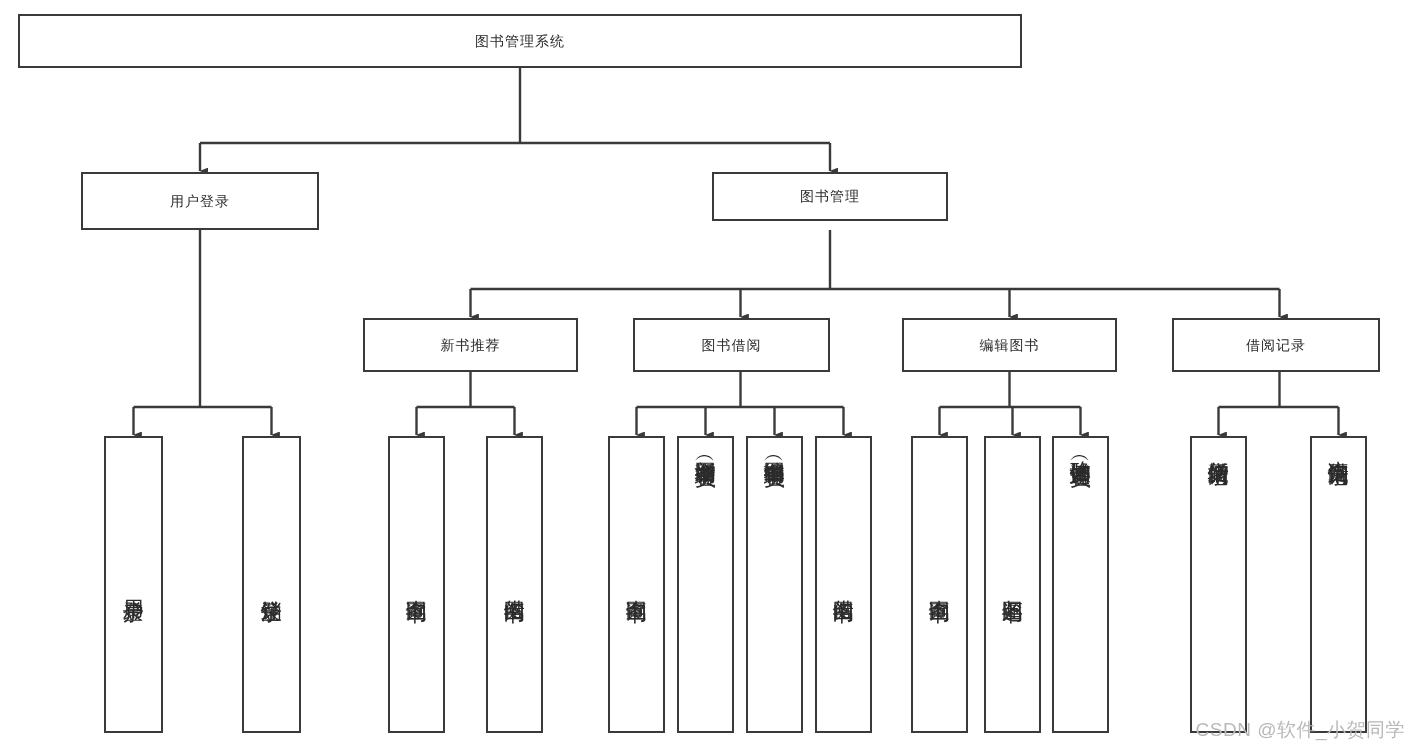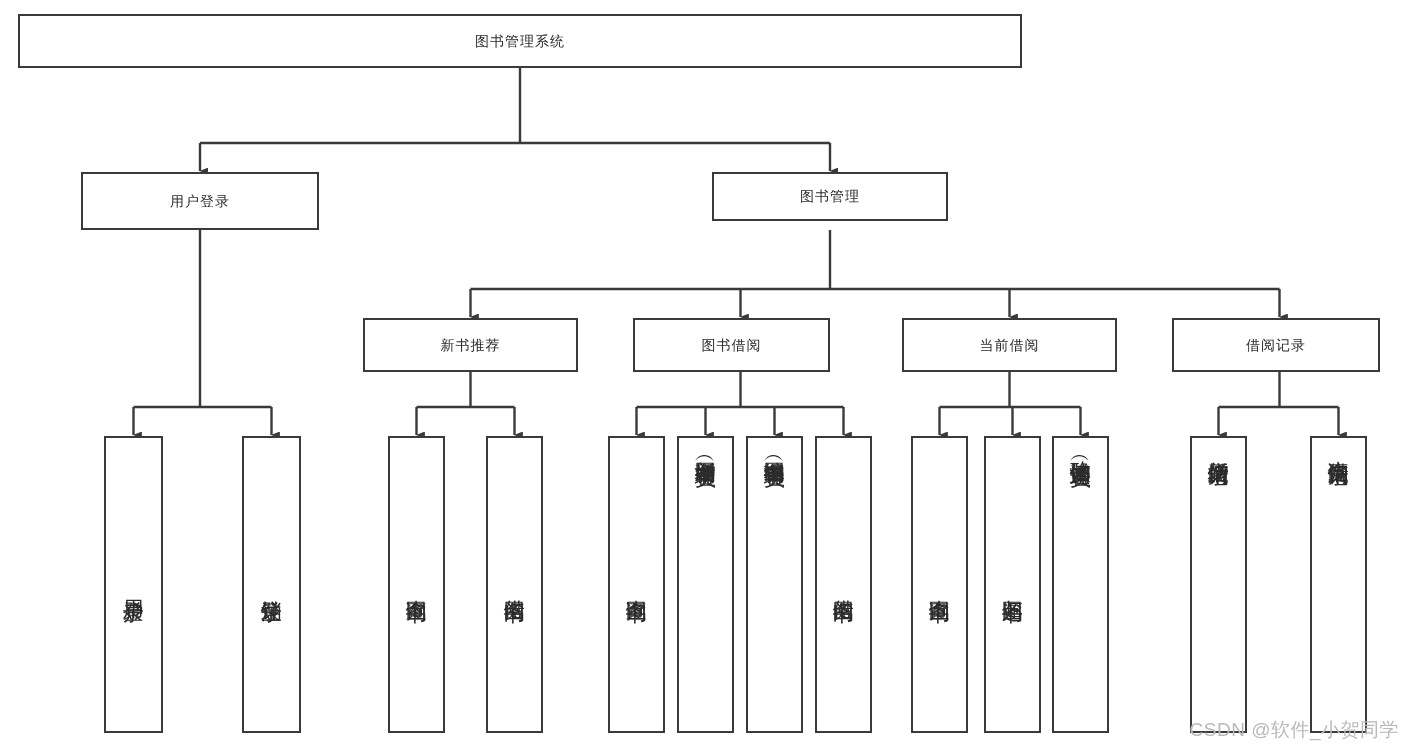--- a/index.html
+++ b/index.html
@@ -55,21 +55,21 @@
     -webkit-writing-mode: vertical-rl;
     white-space: nowrap;
     display: block;
   }
   .node.vert.short {
     align-items: center;
     padding-top: 0;
   }
   #watermark {
     position: absolute;
-    right: 6px;
+    right: 0;
     bottom: 4px;
     font-size: 19px;
     color: #b9b9b9;
     white-space: nowrap;
     letter-spacing: 0.5px;
   }
 </style>
 </head>
 <body>
 
@@ -126,21 +126,21 @@
       <div class="node horiz" style="left: 712px; top: 172px; width: 236px; height: 49px;">
         <span class="node-label">图书管理</span>
       </div>
       <div class="node horiz" style="left: 363px; top: 318px; width: 215px; height: 54px;">
         <span class="node-label">新书推荐</span>
       </div>
       <div class="node horiz" style="left: 633px; top: 318px; width: 197px; height: 54px;">
         <span class="node-label">图书借阅</span>
       </div>
       <div class="node horiz" style="left: 902px; top: 318px; width: 215px; height: 54px;">
-        <span class="node-label">当前借阅</span>
+        <span class="node-label">编辑图书</span>
       </div>
       <div class="node horiz" style="left: 1172px; top: 318px; width: 208px; height: 54px;">
         <span class="node-label">借阅记录</span>
       </div>
       <div class="node vert short" style="left: 104px; top: 436px; width: 59px; height: 297px;">
         <span class="node-label">用户登录</span>
       </div>
       <div class="node vert short" style="left: 242px; top: 436px; width: 59px; height: 297px;">
         <span class="node-label">注销登录</span>
       </div>

